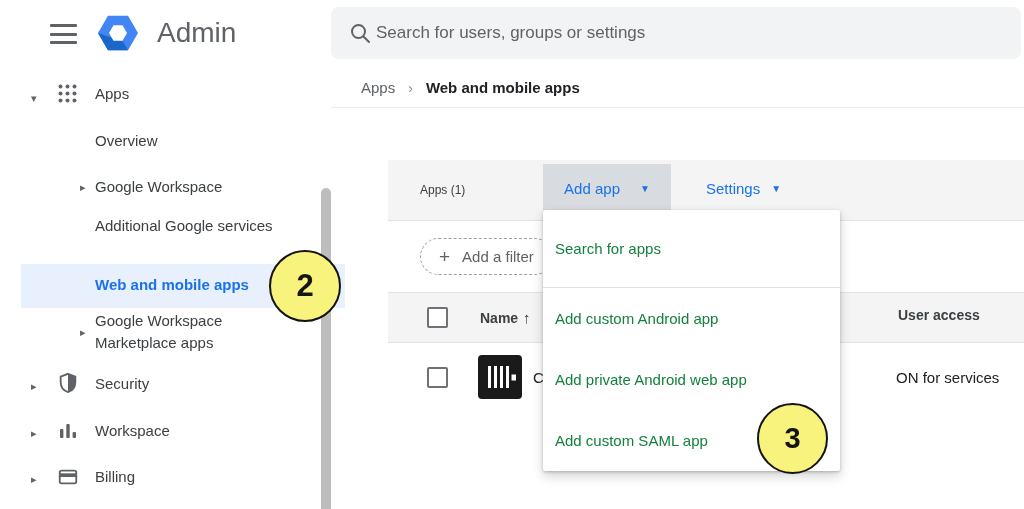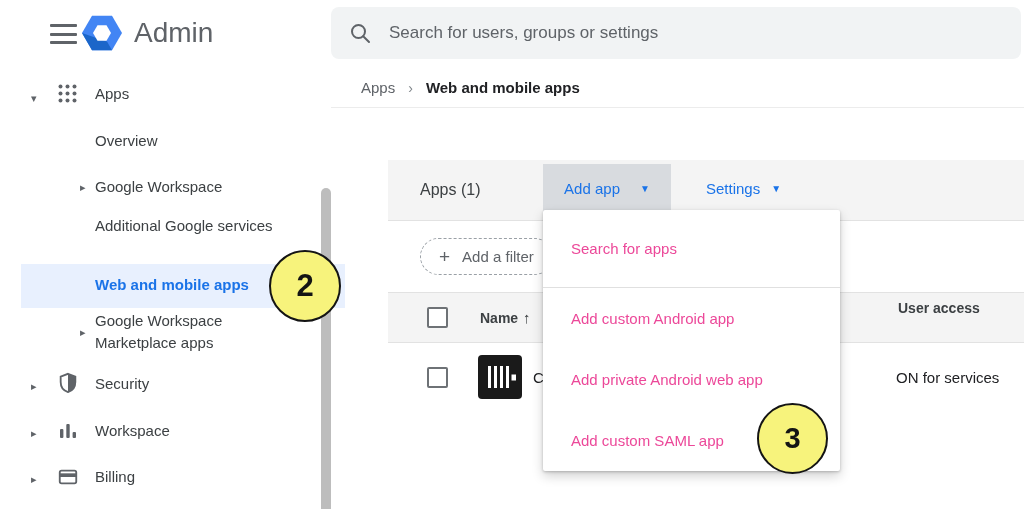--- a/index.html
+++ b/index.html
@@ -9,26 +9,26 @@
     font-family:"Liberation Sans", sans-serif;
     background:#ffffff; color:#202124;
     overflow:hidden;
   }
   #app { position:relative; width:1024px; height:509px; overflow:hidden; background:#fff; }
   .abs { position:absolute; }
 
   
   .hamburger { left:50px; top:24px; width:27px; height:20px; display:flex; flex-direction:column; justify-content:space-between; cursor:pointer; }
   .hamburger span { display:block; height:3px; background:#5f6368; border-radius:1px; }
-  .logo { left:80px; top:11px; display:flex; align-items:center; gap:10px; }
+  .logo { left:96px; top:11px; display:flex; align-items:center; gap:17px; }
   .logo-text { font-size:28px; color:#5f6368; line-height:44px; }
   .search-bar {
     left:331px; top:7px; width:690px; height:52px;
     background:#f1f3f4; border-radius:8px;
-    display:flex; align-items:center; padding:0 18px; gap:16px;
+    display:flex; align-items:center; padding:0 18px; gap:3px;
   }
   .search-bar input {
     flex:1; border:none; background:transparent; outline:none;
     font-family:"Liberation Sans", sans-serif; font-size:17px; color:#202124;
   }
   .search-bar input::placeholder { color:#5f6368; opacity:1; }
 
   
   .breadcrumb { left:361px; top:79px; display:flex; align-items:center; gap:13px; font-size:15px; }
   .crumb-parent { color:#5f6368; }
@@ -38,21 +38,21 @@
 
   
   .side-label { font-size:15px; color:#3c4043; white-space:nowrap; }
   .caret { color:#5f6368; font-size:11px; line-height:11px; }
   .side-highlight { left:21px; top:264px; width:324px; height:44px; background:#e8f0fe; }
   .side-selected-label { left:95px; top:276px; font-size:15px; font-weight:700; color:#1a73e8; }
   .scrollbar-thumb { left:321px; top:188px; width:10px; height:330px; background:#bdbdbd; border-radius:6px; z-index:5; }
 
   
   .toolbar-row { left:388px; top:160px; width:636px; height:61px; background:#f4f4f4; border-bottom:1px solid #e2e2e2; }
-  .apps-count { position:absolute; left:32px; top:0; height:60px; display:flex; align-items:center; font-size:16px; color:#3c4043; }
+  .apps-count { position:absolute; left:32px; top:0; height:60px; display:flex; align-items:center; font-size:12px; color:#3c4043; }
   .add-app-btn {
     position:absolute; left:155px; top:4px; width:128px; height:49px;
     background:#d8dbdf; display:flex; align-items:center; justify-content:center; gap:20px;
     color:#1a73e8; font-size:15px; font-weight:500; cursor:pointer;
   }
   .settings-btn {
     position:absolute; left:312px; top:4px; height:49px;
     display:flex; align-items:center; gap:11px;
     color:#1a73e8; font-size:15px; font-weight:500; cursor:pointer; padding:0 6px;
   }
@@ -73,21 +73,21 @@
   .th-text { font-size:14px; font-weight:700; color:#3c4043; }
   .sort-arrow { font-size:15px; color:#3c4043; }
   .cell-text { font-size:15px; color:#202124; }
 
   
   .dropdown-menu {
     left:543px; top:210px; width:297px; background:#fff; z-index:10;
     box-shadow:0 1px 3px rgba(0,0,0,0.22), 0 5px 12px rgba(0,0,0,0.18);
     border-radius:2px;
   }
-  .menu-item { display:flex; align-items:center; padding-left:28px; font-size:15px; color:#ec4899; cursor:pointer; }
+  .menu-item { display:flex; align-items:center; padding-left:12px; font-size:15px; color:#15803d; cursor:pointer; }
   .menu-item.first { height:77px; }
   .menu-item.rest { height:61px; }
   .menu-divider { height:1px; background:#e0e0e0; }
 
   
   .step-circle {
     border-radius:50%; background:#f7f37c; border:2px solid #141414;
     display:flex; align-items:center; justify-content:center;
     font-weight:700; color:#141414;
   }
@@ -215,21 +215,21 @@
     <div class="filter-chip">
       <span class="plus-glyph">+</span>
       <span>Add a filter</span>
     </div>
   </div>
 
   <div class="abs table-header-row">
     <div class="checkbox" style="left:39px; top:14px;"></div>
     <span class="abs th-text" style="left:92px; top:17px;">Name</span>
     <span class="abs sort-arrow" style="left:135px; top:16px;">↑</span>
-    <span class="abs th-text" style="left:510px; top:7px;">User access</span>
+    <span class="abs th-text" style="left:510px; top:14px;">User access</span>
   </div>
 
   <div class="abs table-row">
     <div class="checkbox" style="left:39px; top:24px;"></div>
     <svg class="abs" style="left:90px; top:12px;" width="44" height="44" viewBox="0 0 44 44">
       <rect x="0" y="0" width="44" height="44" rx="4" fill="#1a1a1a"></rect>
       <g fill="#ffffff">
         <rect x="10" y="11" width="3" height="22"></rect>
         <rect x="16" y="11" width="3" height="22"></rect>
         <rect x="22" y="11" width="3" height="22"></rect>

